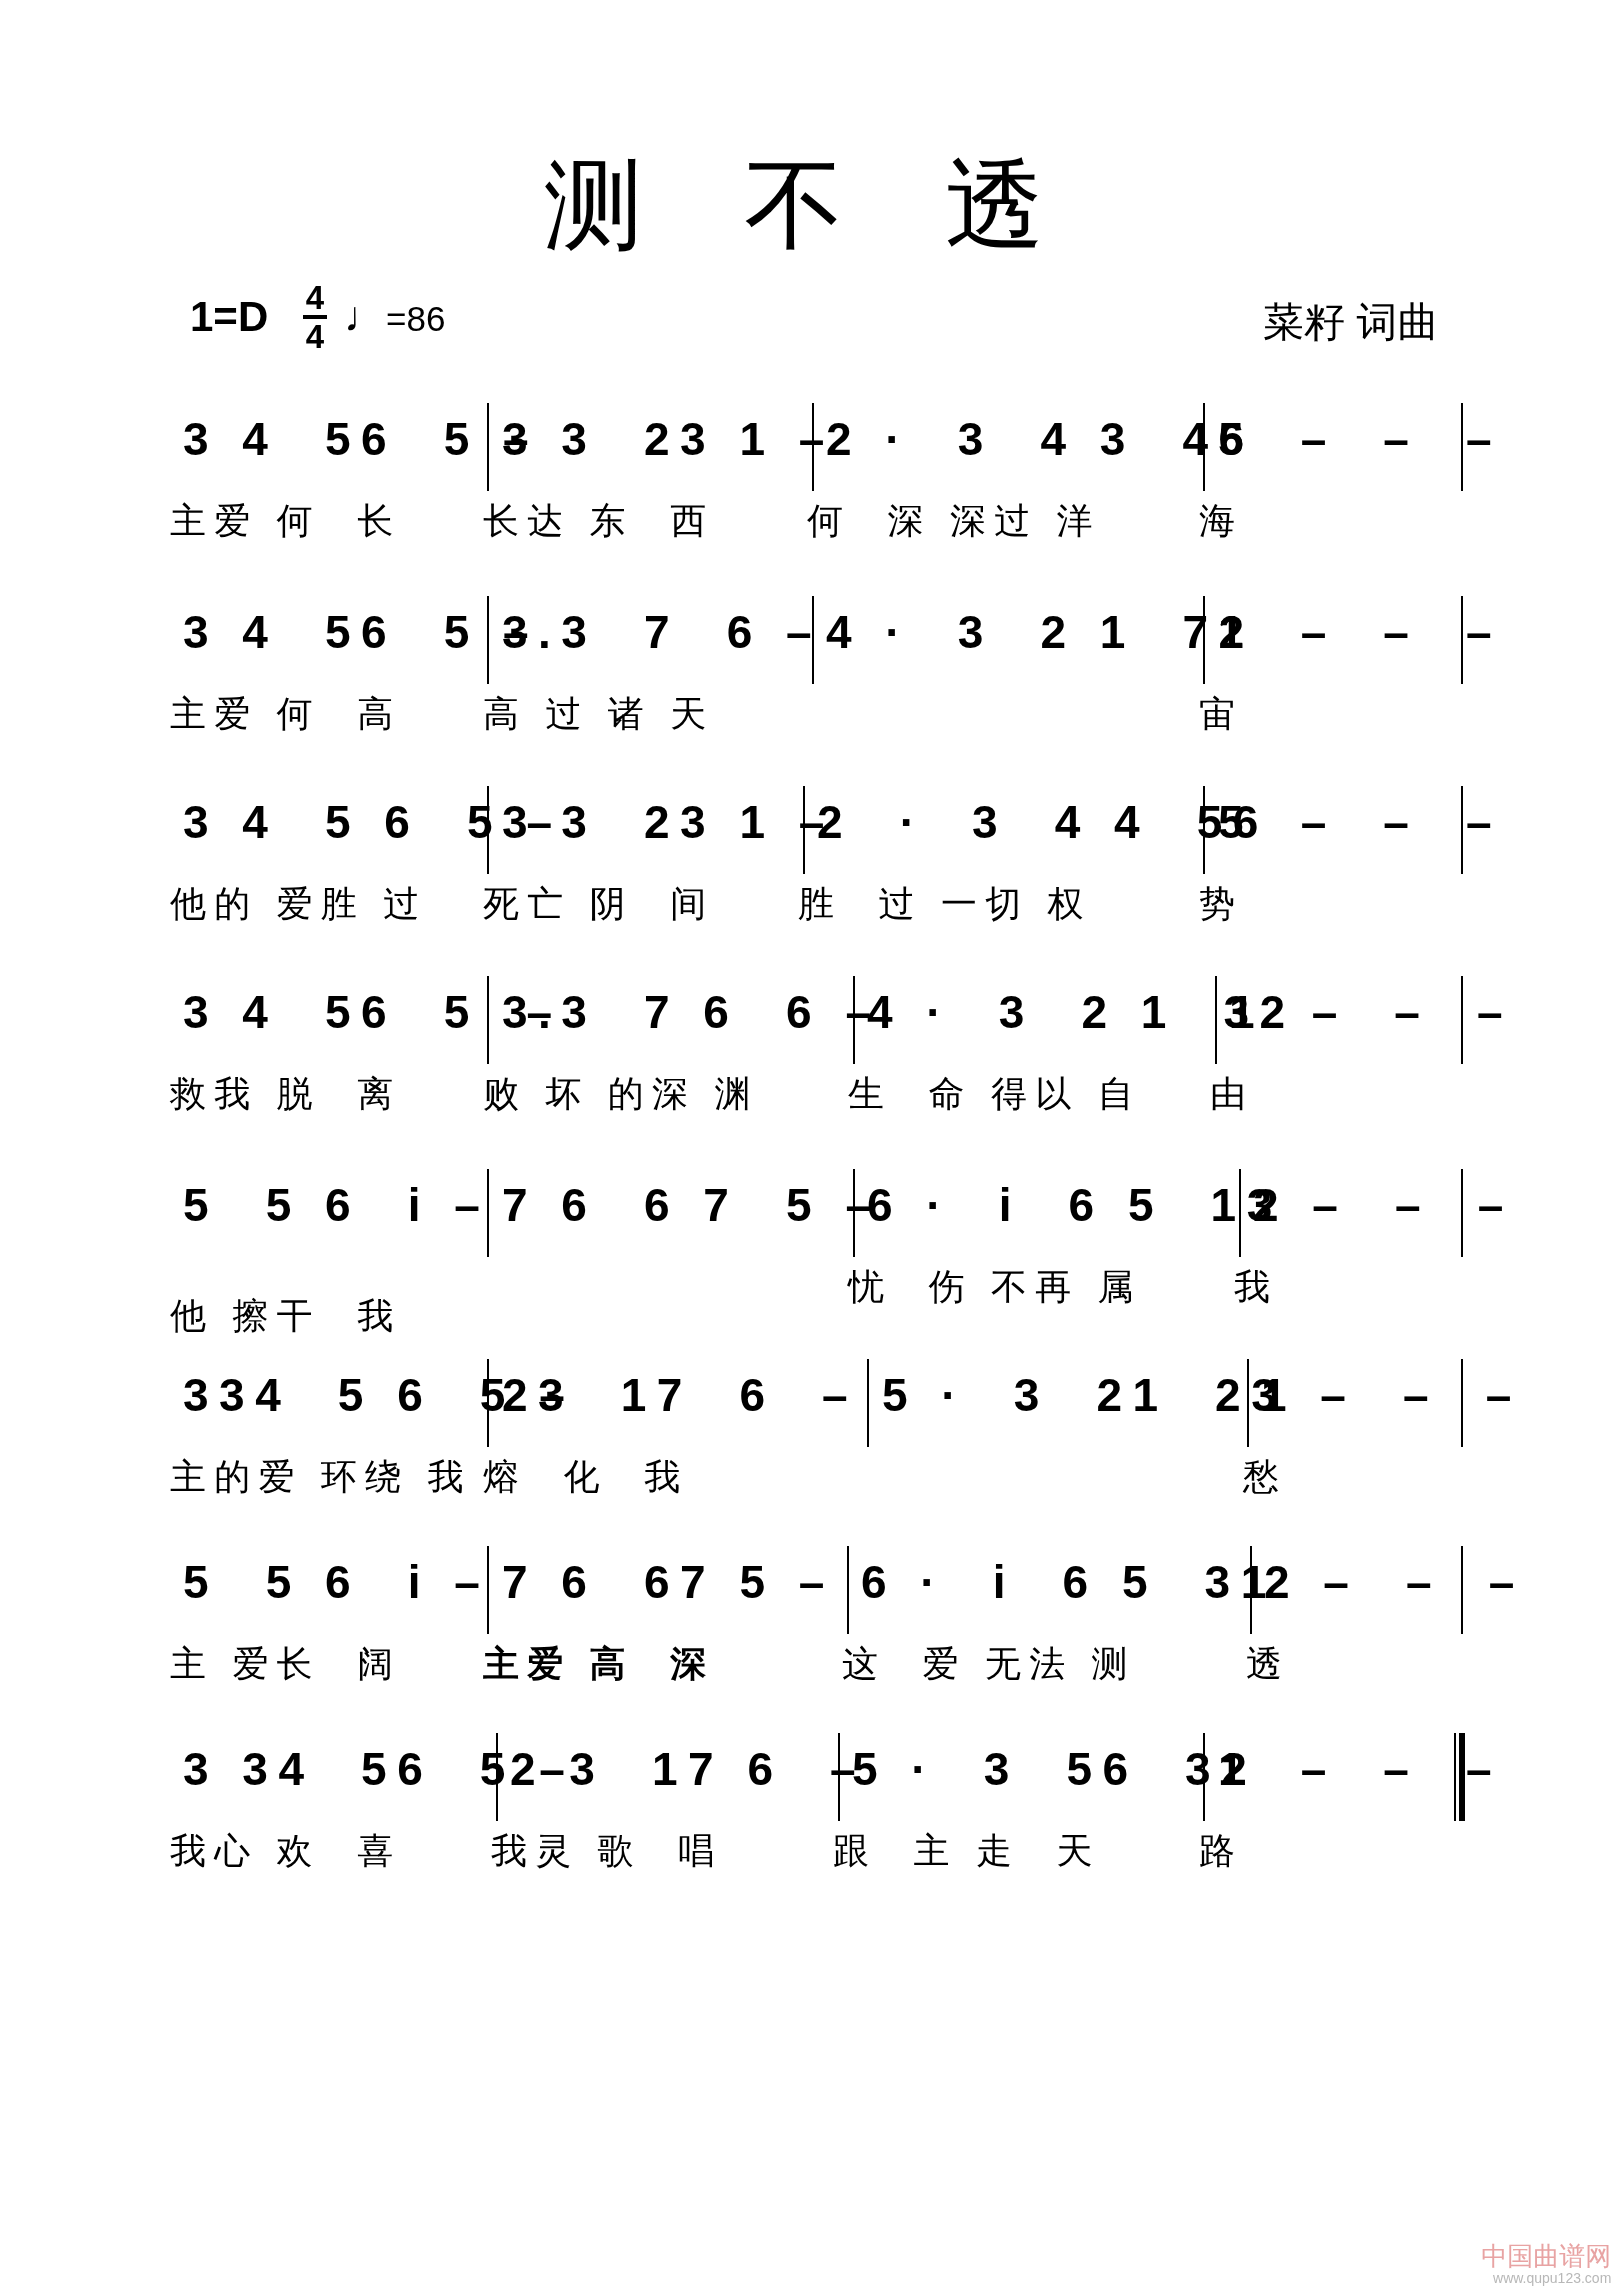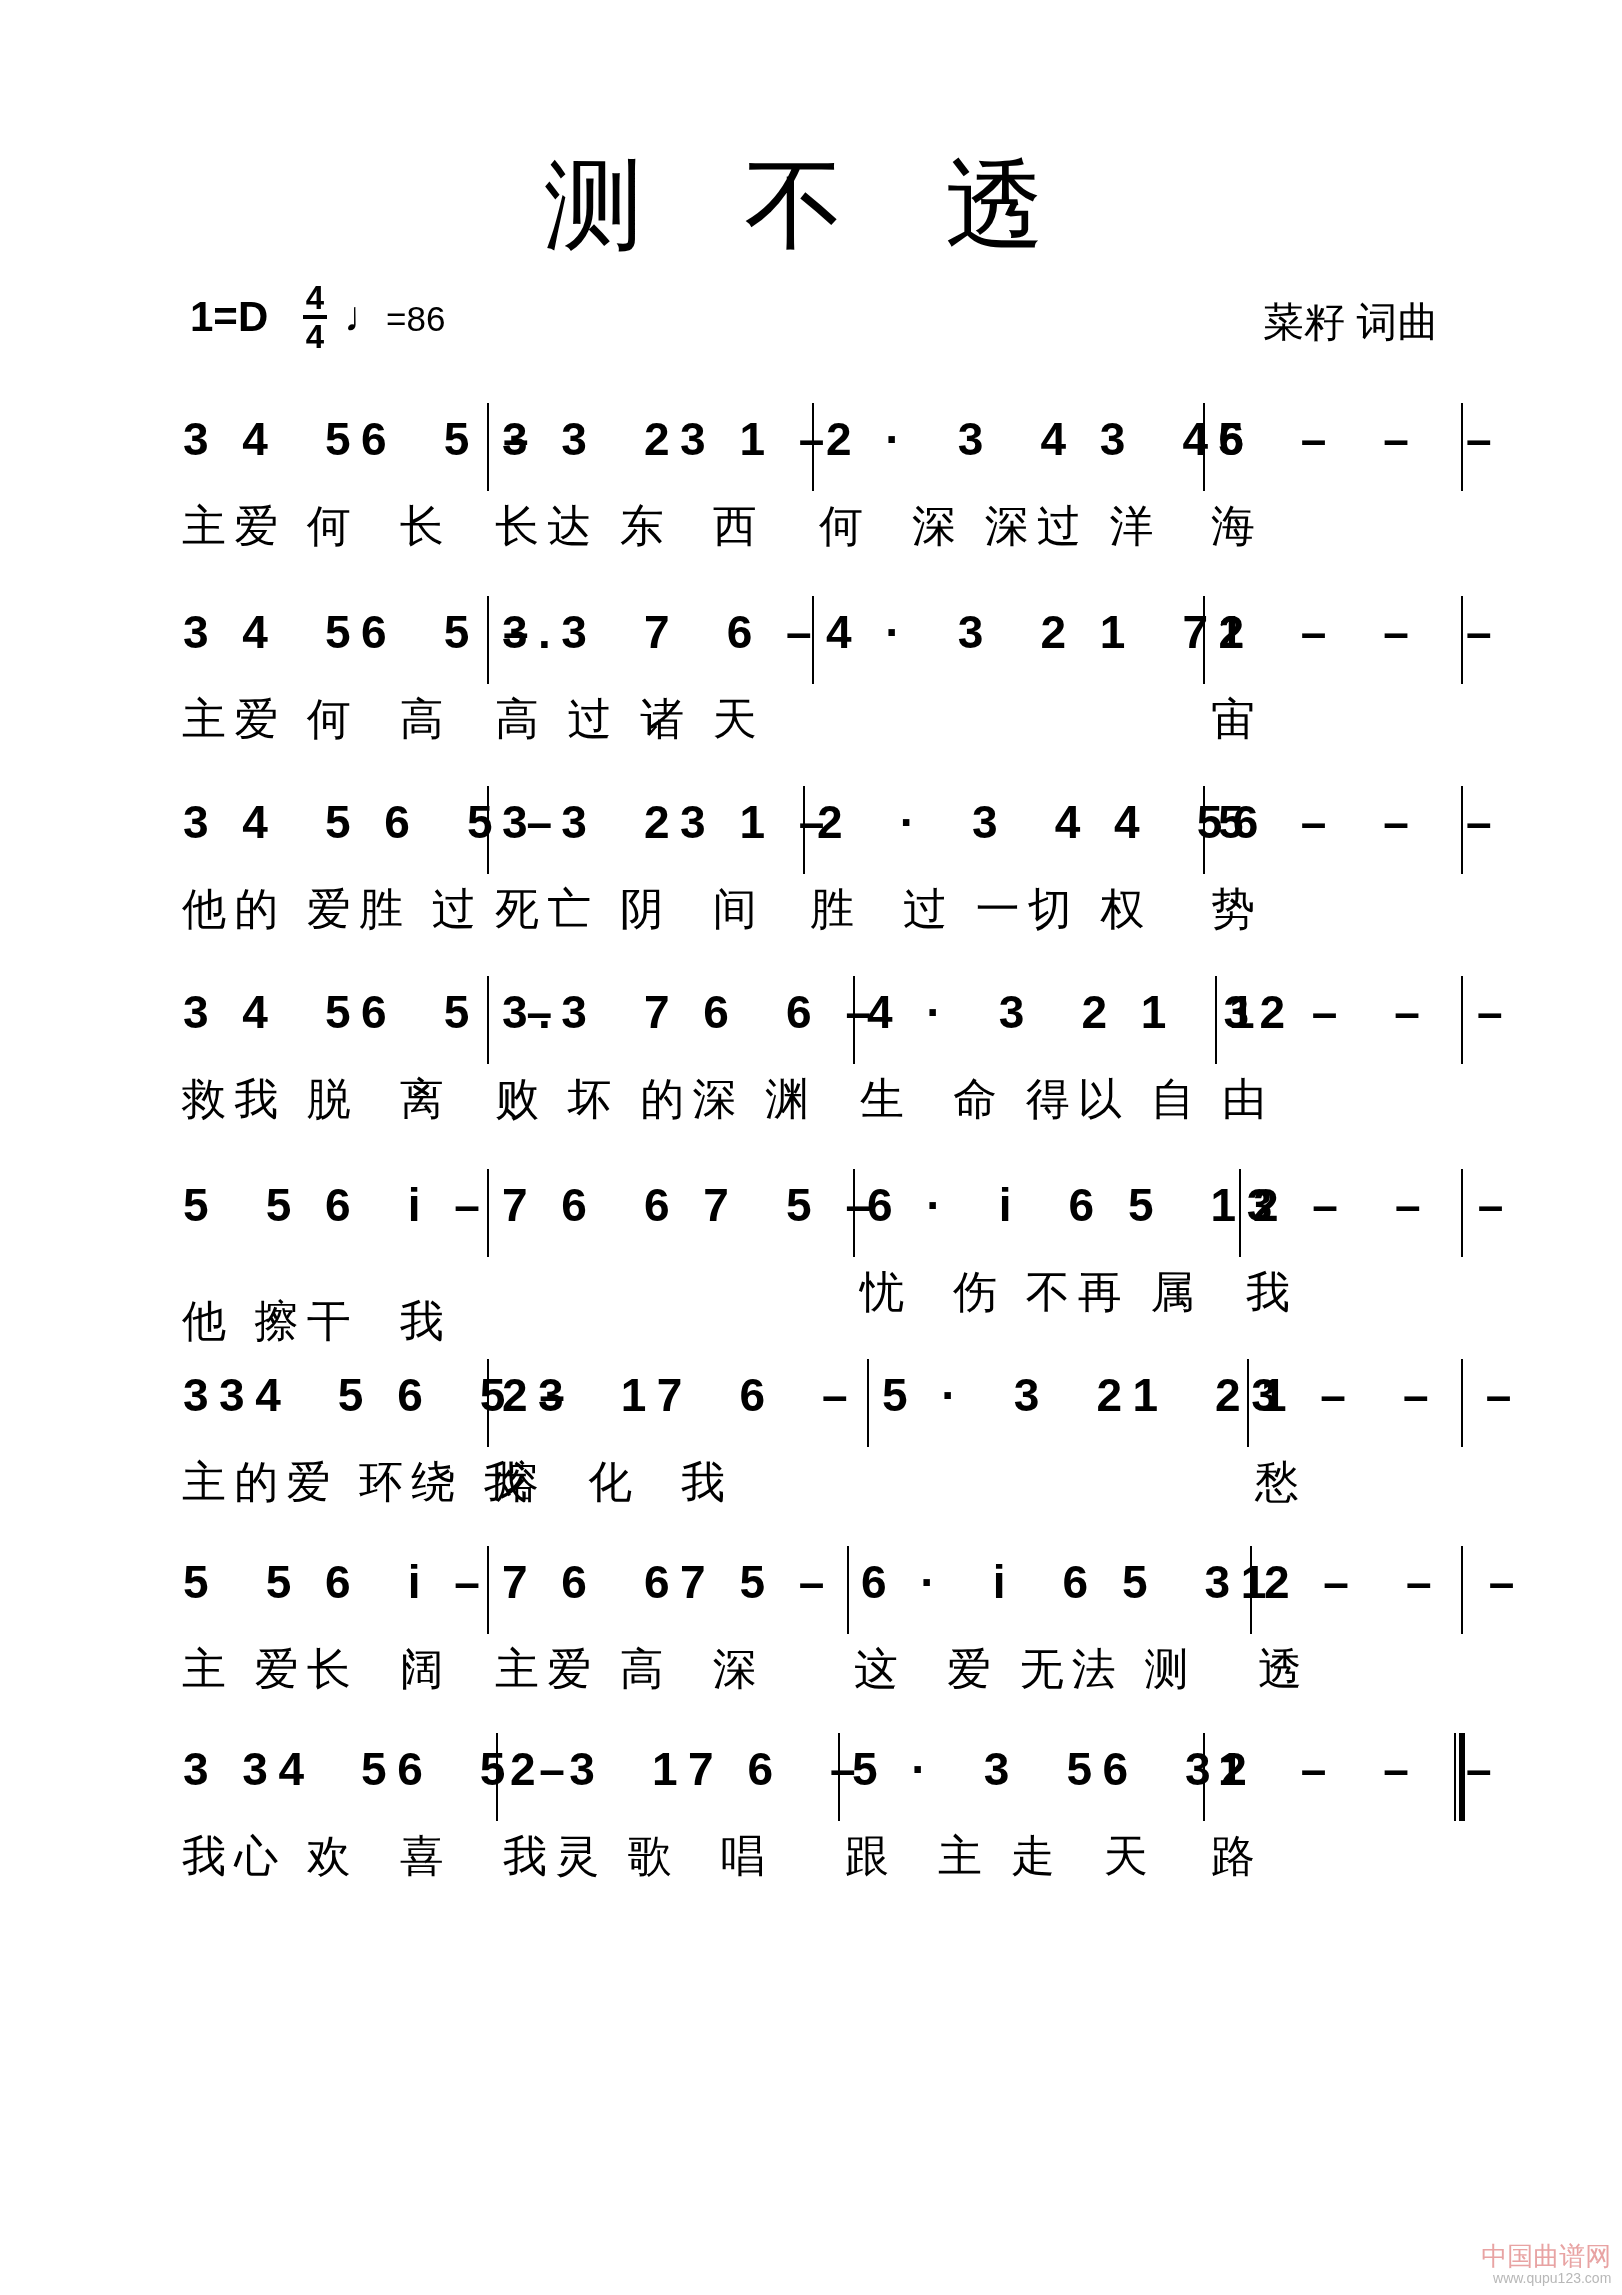--- a/index.html
+++ b/index.html
@@ -10,21 +10,21 @@
   .meta{position:absolute;top:281px;left:190px;display:flex;align-items:center;font-size:42px;}
   .key{font-weight:bold;}
   .frac{display:inline-flex;flex-direction:column;align-items:center;margin:0 17.5px 0 35px;font-weight:bold;font-size:33px;line-height:33px;}
   .frac .bar{width:23.4px;height:3.5px;background:#000;margin:1.2px 0;}
   .tempo{font-size:35px;}
   .tempo .note{font-size:42px;}
   .author{position:absolute;top:295px;left:1263px;font-size:41px;}
 
   .system{position:absolute;left:170px;width:1298px;height:187px;}
   .notes-row{position:absolute;top:0;left:0;right:0;height:123px;}
-  .lyrics-row{position:absolute;top:117px;left:12px;right:0;height:64px;font-size:44px;}
+  .lyrics-row{position:absolute;top:117px;left:0;right:0;height:64px;font-size:36px;}
   .measure{position:absolute;top:0;height:123px;}
   .measure .content{position:absolute;left:13px;right:5.8px;top:32px;font-weight:bold;font-size:46px;letter-spacing:10.5px;white-space:pre;}
   .barline{position:absolute;top:23.4px;width:2.3px;height:88px;background:#000;}
   .barline.final{width:9.4px;border-left:2.3px solid #000;background:linear-gradient(90deg,#fff 0,#fff 3.5px,#000 3.5px);}
   .lyric{position:absolute;top:0;white-space:pre;letter-spacing:8.2px;}
   .watermark{position:absolute;right:11.7px;bottom:5.8px;color:#e8a3a3;text-align:right;font-size:20px;line-height:22px;}
   .watermark .mark{font-family:"DejaVu Serif",serif;font-size:26px;}
   .watermark .url{color:#b8b8b8;font-size:14px;}
 </style>
 </head>
@@ -213,21 +213,21 @@
         </div>
         <div class="barline" style="left: 677px;"></div>
         <div class="measure" style="left: 1081px; width: 210px;">
           <div class="content">2 –  –  –</div>
         </div>
         <div class="barline" style="left: 1080px;"></div>
         <div class="barline" style="left: 1291px;"></div>
       </div>
       <div class="lyrics-row">
         <div class="lyric" style="left: 0px;">主 爱长  阔</div>
-        <div class="lyric" style="left: 313px;">主爱 高  深</div>
+        <div class="lyric" style="left: 313px; font-weight: bold;">主爱 高  深</div>
         <div class="lyric" style="left: 672px;">这  爱 无法 测</div>
         <div class="lyric" style="left: 1076px;">透</div>
       </div>
     </div>
     <div class="system" style="top: 1710px;">
       <div class="notes-row">
         <div class="measure" style="left: 0px; width: 327px;">
           <div class="content">3 34  56  5 –</div>
         </div>
         <div class="measure" style="left: 327px; width: 342px;">

